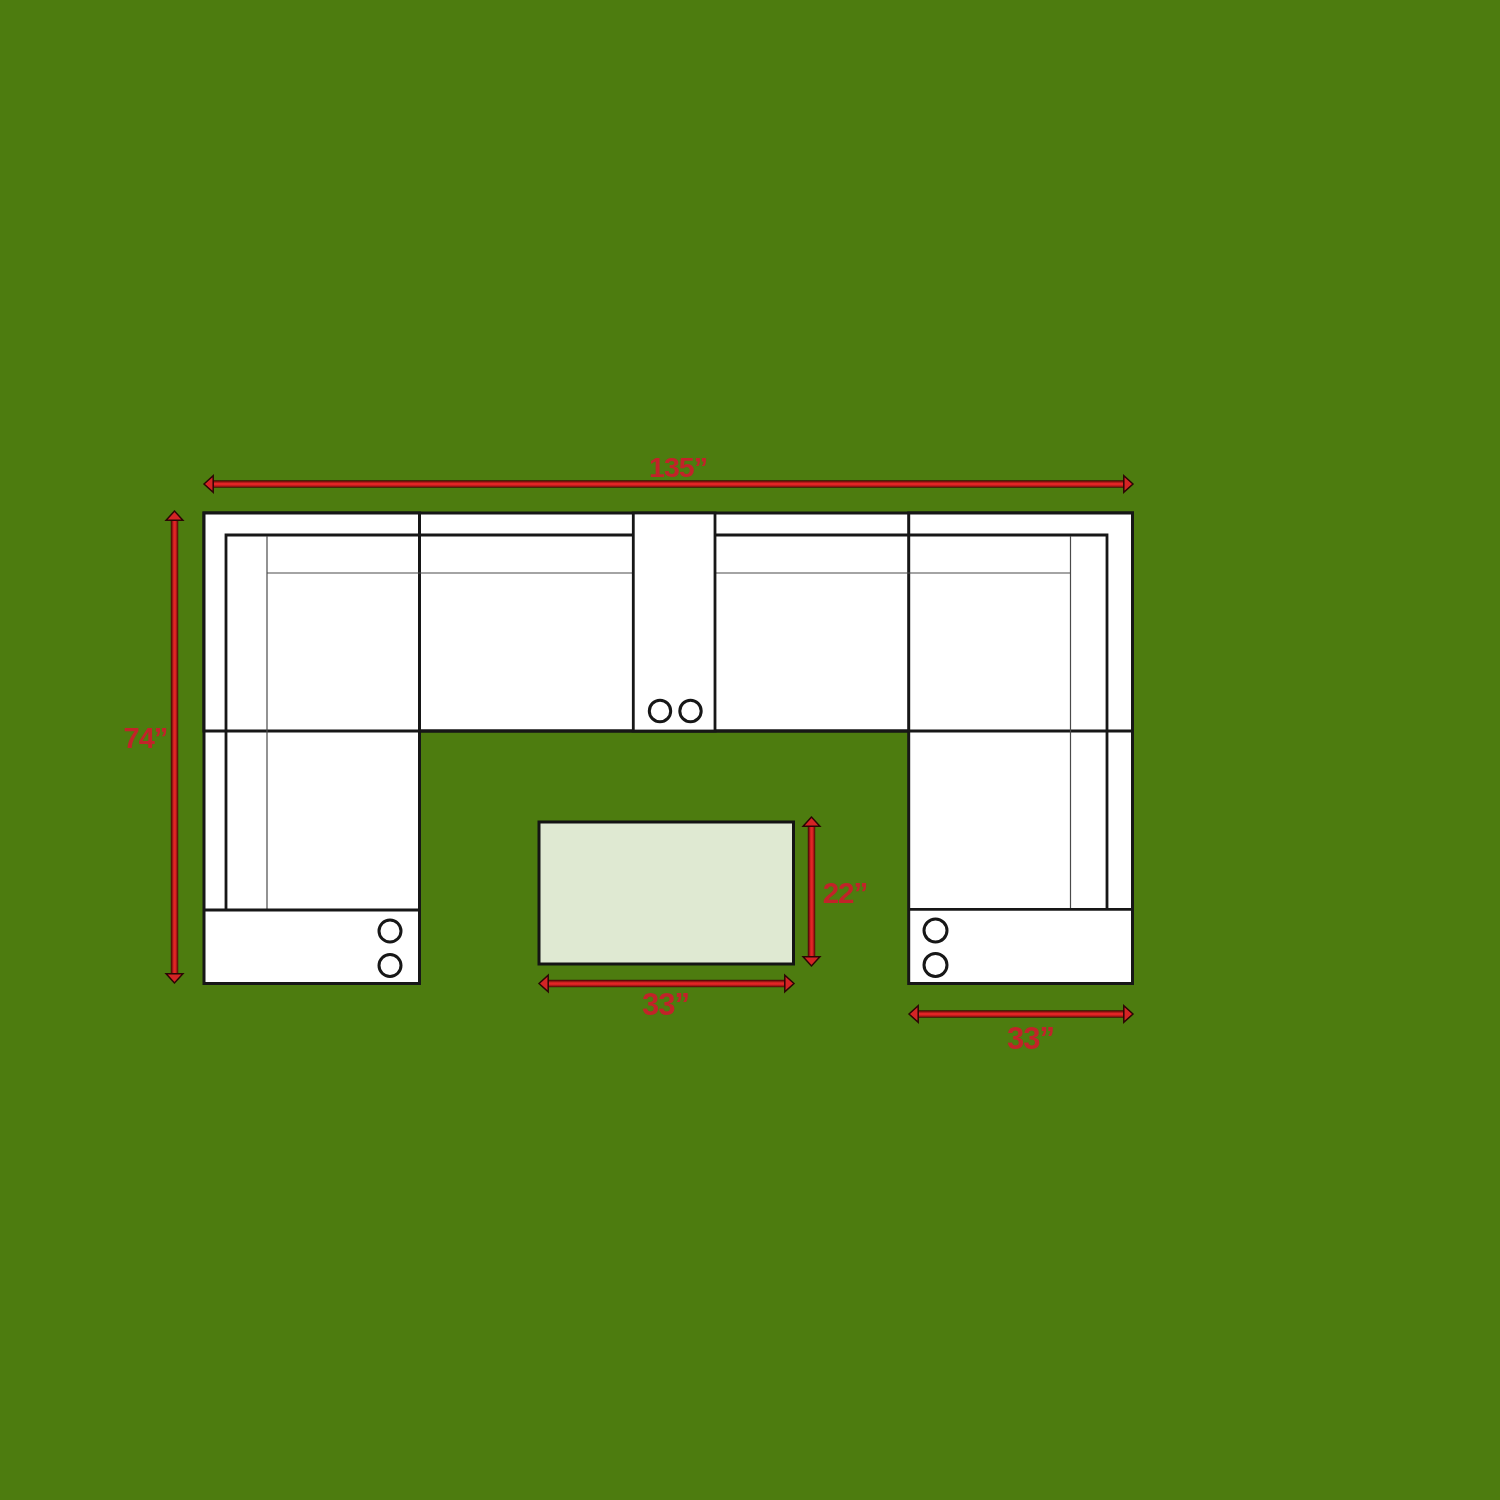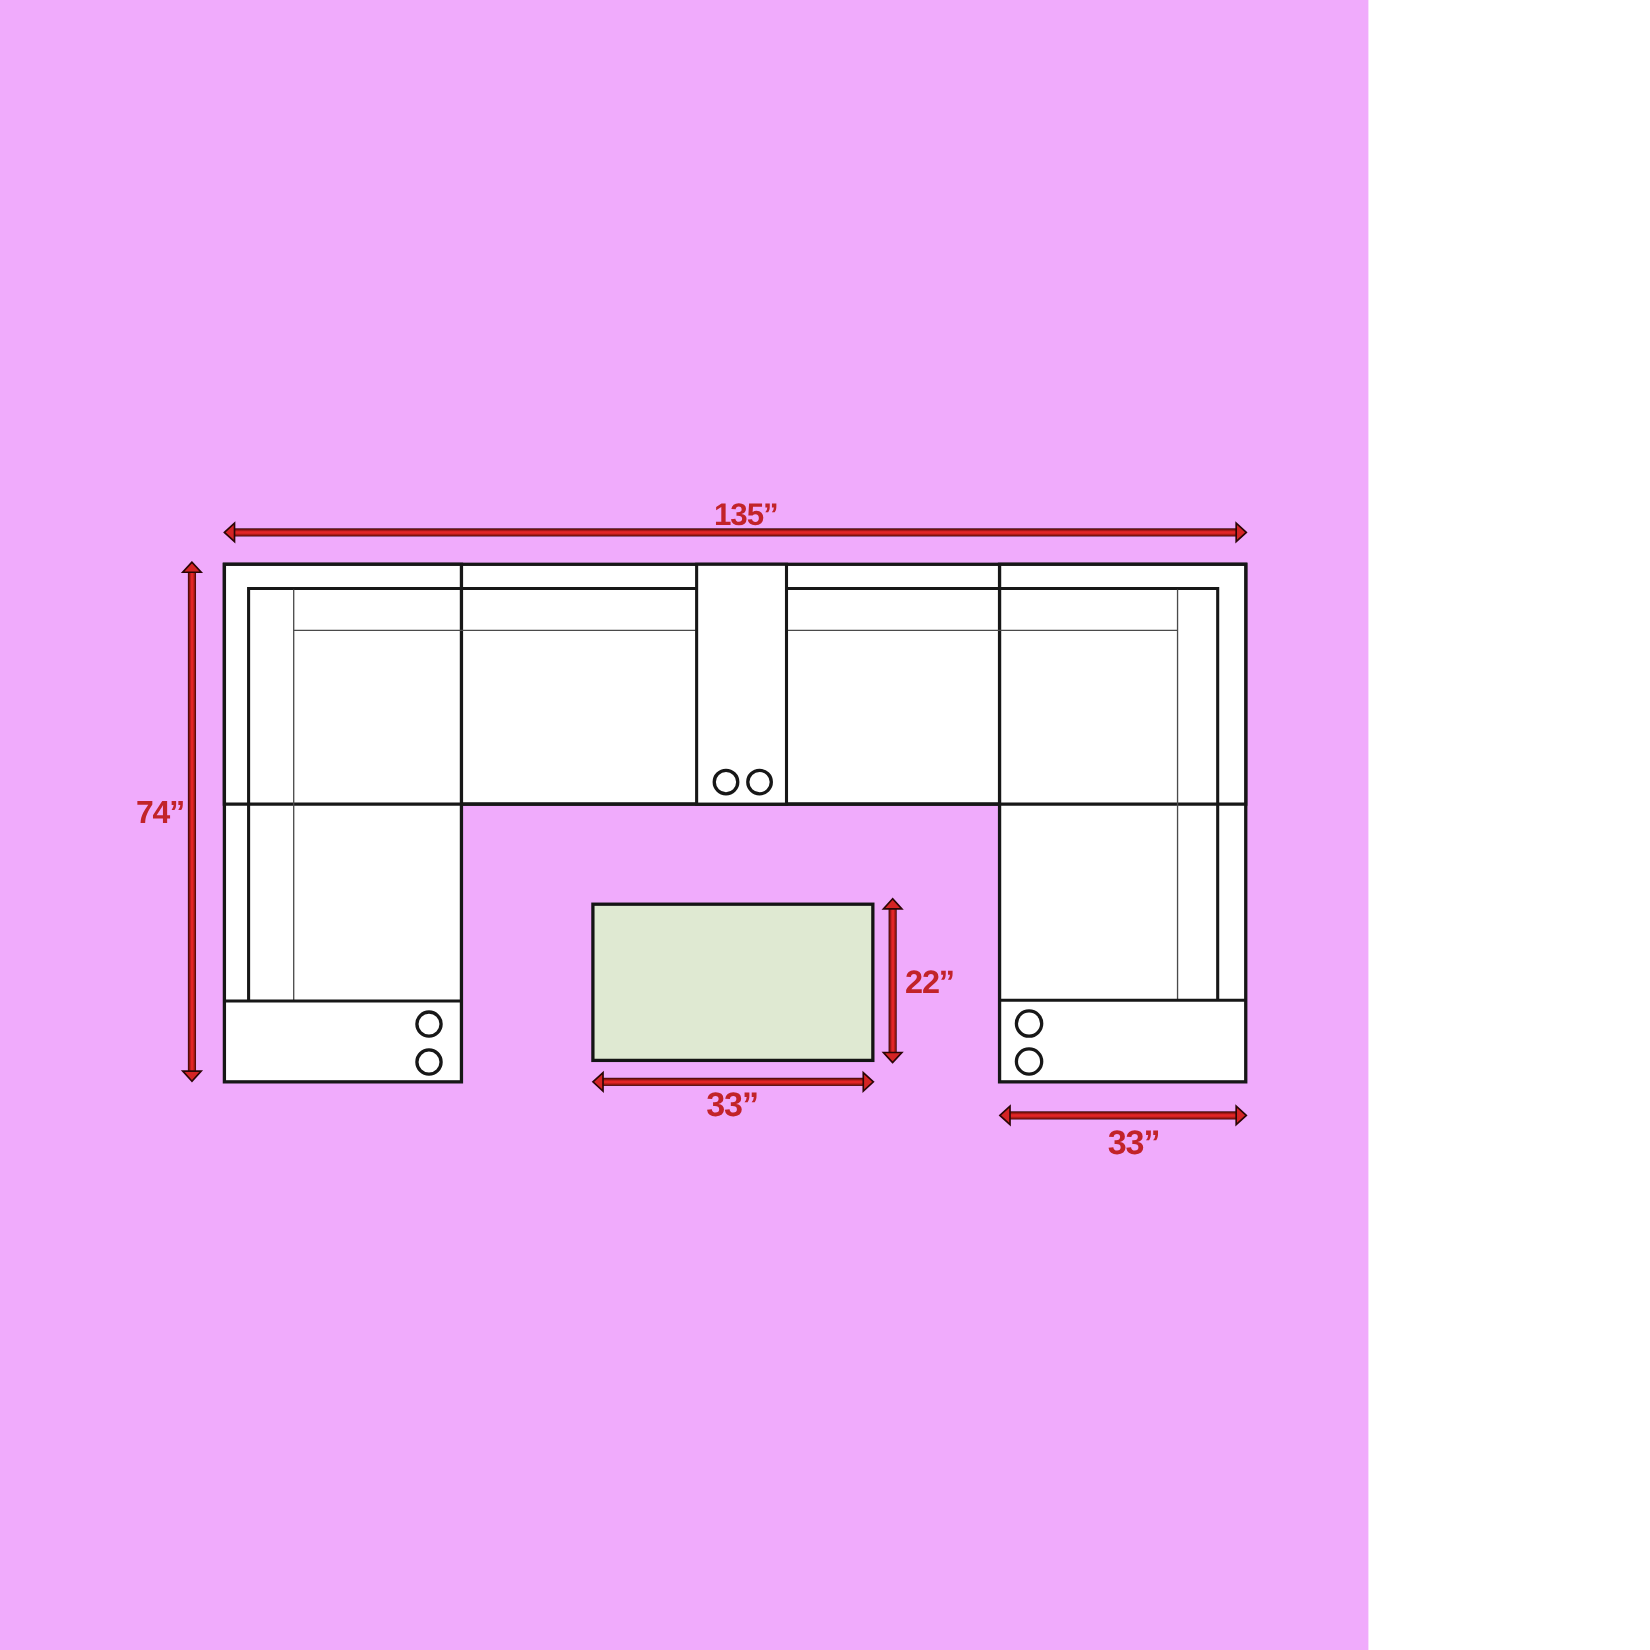--- a/index.html
+++ b/index.html
@@ -1,16 +1,16 @@
 <!DOCTYPE html>
 <html><head>
 <meta charset="utf-8">
 <style>
   html,body{margin:0;padding:0;background:#ffffff;}
-  .page{width:1244px;height:1500px;position:relative;background:#f0abfc;overflow:hidden;}
+  .page{width:1500px;height:1500px;position:relative;background:#4d7c0f;overflow:hidden;}
   svg{position:absolute;left:0;top:0;}
   text{font-family:"Liberation Sans",sans-serif;font-weight:bold;fill:#c22329;letter-spacing:-1px;}
 </style>
 </head>
 <body>
 <div class="page">
 <svg width="1500" height="1500" viewBox="0 0 1500 1500">
   <defs>
     <linearGradient id="shaftH" x1="0" y1="0" x2="0" y2="1">
       <stop offset="0" stop-color="#2e0604"></stop>

